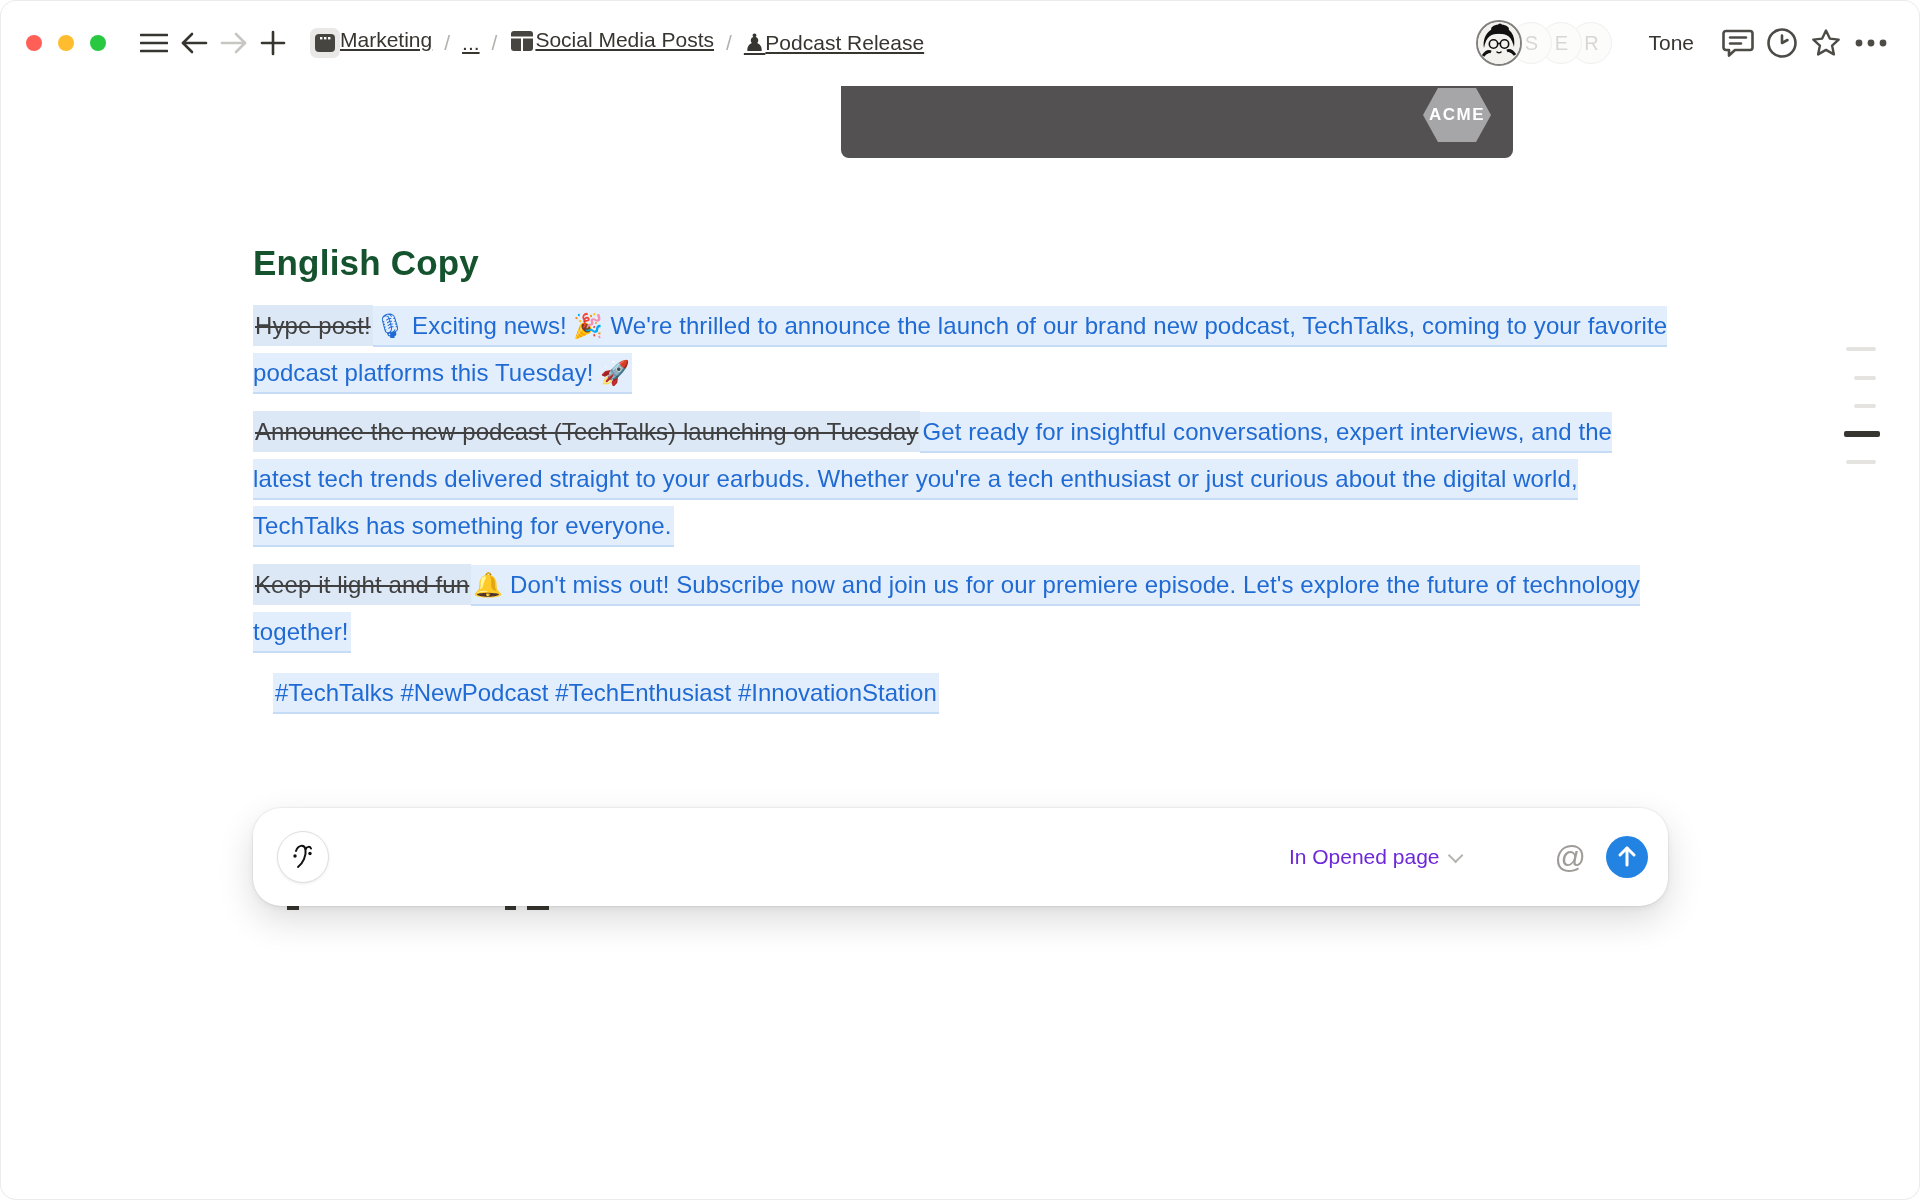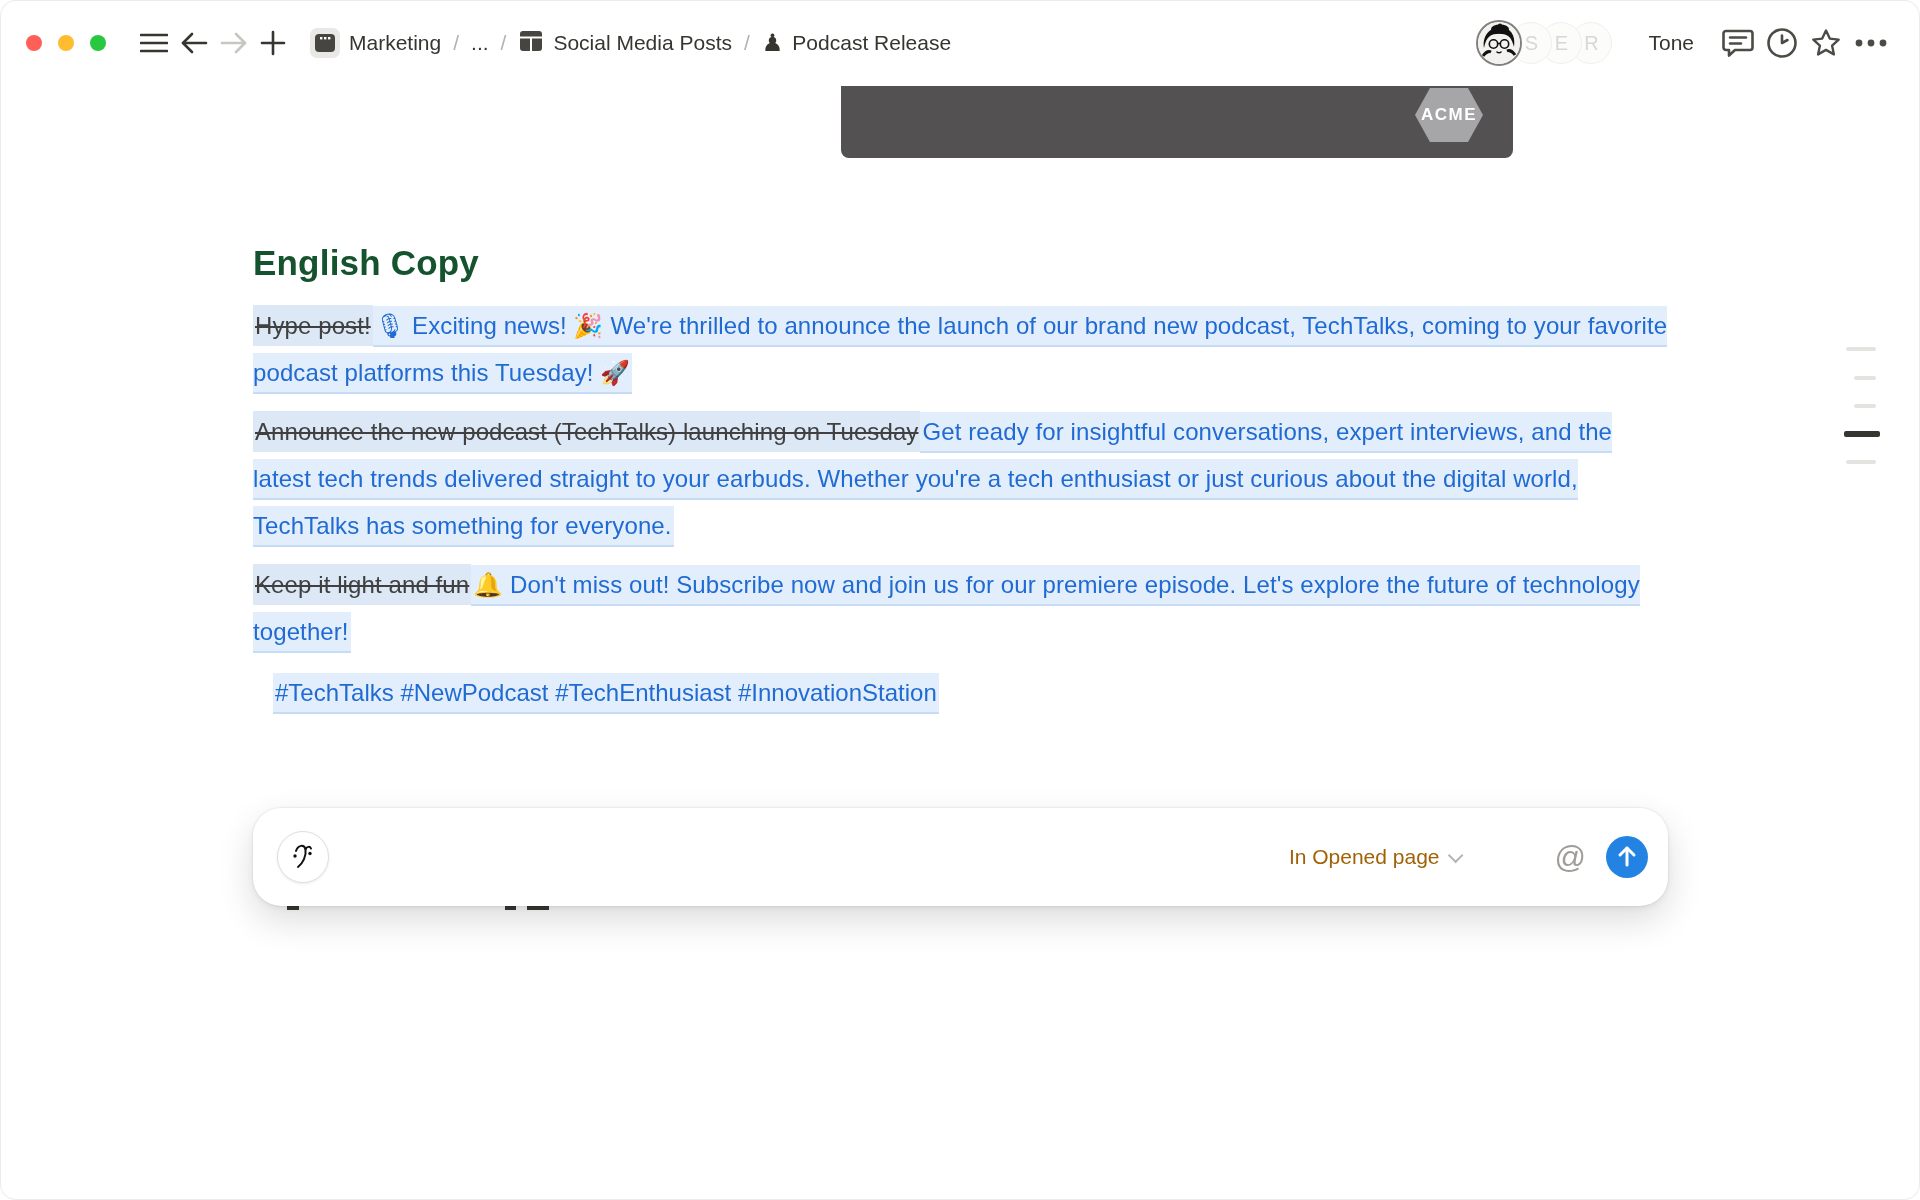--- a/index.html
+++ b/index.html
@@ -7,34 +7,34 @@
   .window { position:relative; width:1920px; height:1200px; background:#fff; border-radius:16px; box-shadow:inset 0 0 0 1px #ececea; overflow:hidden; }
 
   
   .toolbar { position:absolute; top:0; left:0; right:0; height:86px; display:flex; align-items:center; padding:0 26px; }
   .traffic { display:flex; align-items:center; gap:16px; margin-right:28px; }
   .tl { width:16px; height:16px; border-radius:50%; display:inline-block; }
   .tl.red{ background:#ff5f57; } .tl.yellow{ background:#febc2e; } .tl.green{ background:#28c840; }
   .tbtn { background:none; border:none; cursor:pointer; display:flex; align-items:center; justify-content:center; padding:6px; border-radius:6px; }
   .tbtn svg { display:block; }
   .crumb { display:flex; align-items:center; font-size:21px; margin-left:10px; white-space:nowrap; }
-  .crumb-item { display:flex; align-items:center; gap:9px; padding:4px 8px; border-radius:6px; cursor:pointer; }
+  .crumb-item { display:flex; align-items:flex-start; padding:4px 8px; border-radius:6px; cursor:pointer;text-decoration:underline; }
   .sep { color:#b3b1ac; margin:0 4px; }
   .ws-icon { width:30px; height:30px; background:#e9e8e6; border-radius:7px; display:flex; align-items:center; justify-content:center; }
   .pawn { font-size:24px; line-height:1; }
   .spacer { flex:1; }
   .presence { display:flex; align-items:center; margin-right:24px; }
   .avatar { width:46px; height:46px; border-radius:50%; border:2.5px solid #82807c; background:#fff; z-index:5; position:relative; overflow:hidden; }
   .pcircle { width:42px; height:42px; border-radius:50%; background:#fcfcfb; border:1.5px solid #f1f0ee; color:#d9d7d3; font-size:20px; display:flex; align-items:center; justify-content:center; margin-left:-12px; position:relative; }
   .pcircle.z3{ z-index:3; } .pcircle.z2{ z-index:2; } .pcircle.z1{ z-index:1; }
   .share-btn { background:none; border:none; font-size:21px; color:#37352f; font-family:inherit; padding:8px 12px; border-radius:6px; cursor:pointer; margin-right:10px; }
 
   
   .cover { position:absolute; left:841px; top:86px; width:672px; height:72px; background:#545152; border-radius:0 0 8px 8px; }
-  .badge { position:absolute; right:30px; top:2px; width:68px; height:54px; background:#a6a5a7; clip-path:polygon(0% 50%,22% 0%,78% 0%,100% 50%,78% 100%,22% 100%); display:flex; align-items:center; justify-content:center; }
+  .badge { position:absolute; right:22px; top:2px; width:68px; height:54px; background:#a6a5a7; clip-path:polygon(0% 50%,22% 0%,78% 0%,100% 50%,78% 100%,22% 100%); display:flex; align-items:center; justify-content:center; }
   .badge span { color:#fff; font-size:17px; font-weight:700; letter-spacing:1.5px; }
 
   
   .content { position:absolute; left:253px; top:243px; width:1415px; }
   h1 { font-size:35px; font-weight:700; color:#14532d; letter-spacing:.2px; margin-bottom:19px; }
   .para { font-size:24px; line-height:47px; margin-bottom:12px; letter-spacing:.1px; }
   .del { color:#404040; text-decoration:line-through; text-decoration-thickness:2px; background:#dde8f7; padding:7px 2px; }
   .ins { color:#1f6ad3; background:#e3eefc; padding:6px 2px; border-bottom:2px solid #c6dbf6; }
   .tags { margin-top:14px; font-size:24px; line-height:47px;margin-left:20px; }
 
@@ -45,21 +45,21 @@
   .frag.f3 { left:527px; top:896px; width:22px; height:14px; border-radius:8px 8px 0 0; }
 
   
   .ai-bar { position:absolute; left:253px; top:808px; width:1415px; height:98px; background:#fff; border-radius:28px; box-shadow:0 14px 36px rgba(0,0,0,.14), 0 2px 6px rgba(0,0,0,.06), 0 0 0 1px rgba(0,0,0,.04); display:flex; align-items:center; padding:0 20px 0 24px; z-index:5; }
   .ai-face { width:52px; height:52px; border-radius:50%; border:1.5px solid #e1dfdb; box-shadow:0 1px 3px rgba(0,0,0,.08); display:flex; align-items:center; justify-content:center; background:#fff; flex:0 0 auto; }
   .ai-text { display:flex; align-items:center; font-size:24px; margin-left:22px; white-space:nowrap; }
   .linkicon { position:relative; font-size:23px; margin:0 6px 0 8px; }
   .linkicon .arrow { position:absolute; right:-7px; bottom:-4px; font-size:15px; font-weight:700; color:#37352f; }
   .pagelink { font-weight:500; border-bottom:2px solid #cfcdc9; padding-bottom:1px; cursor:pointer; }
   .caret { width:2px; height:32px; background:#1a1a1a; margin-left:5px; }
-  .scope { display:flex; align-items:center; gap:8px; color:#a16207; font-size:21px; margin-left:auto; cursor:pointer; white-space:nowrap; }
+  .scope { display:flex; align-items:center; gap:8px; color:#6d28d9; font-size:21px; margin-left:auto; cursor:pointer; white-space:nowrap; }
   .chev { width:11px; height:11px; border-right:2px solid #b7b5b0; border-bottom:2px solid #b7b5b0; transform:rotate(45deg) translateY(-3px); }
   .mention-btn { background:none; border:none; color:#a09d98; font-size:31px; font-family:inherit; margin-left:96px; cursor:pointer; line-height:1; }
   .send { width:42px; height:42px; border-radius:50%; background:#2383e2; border:none; margin-left:20px; cursor:pointer; display:flex; align-items:center; justify-content:center; flex:0 0 auto; }
 
   
   .outline { position:absolute; right:38px; top:347px; width:36px; }
   .oline { position:absolute; height:4px; border-radius:2px; background:#e4e3e0; }
   .o1{ top:0; left:0; width:30px; }
   .o2{ top:29px; left:8px; width:22px; }
   .o3{ top:57px; left:8px; width:22px; }

